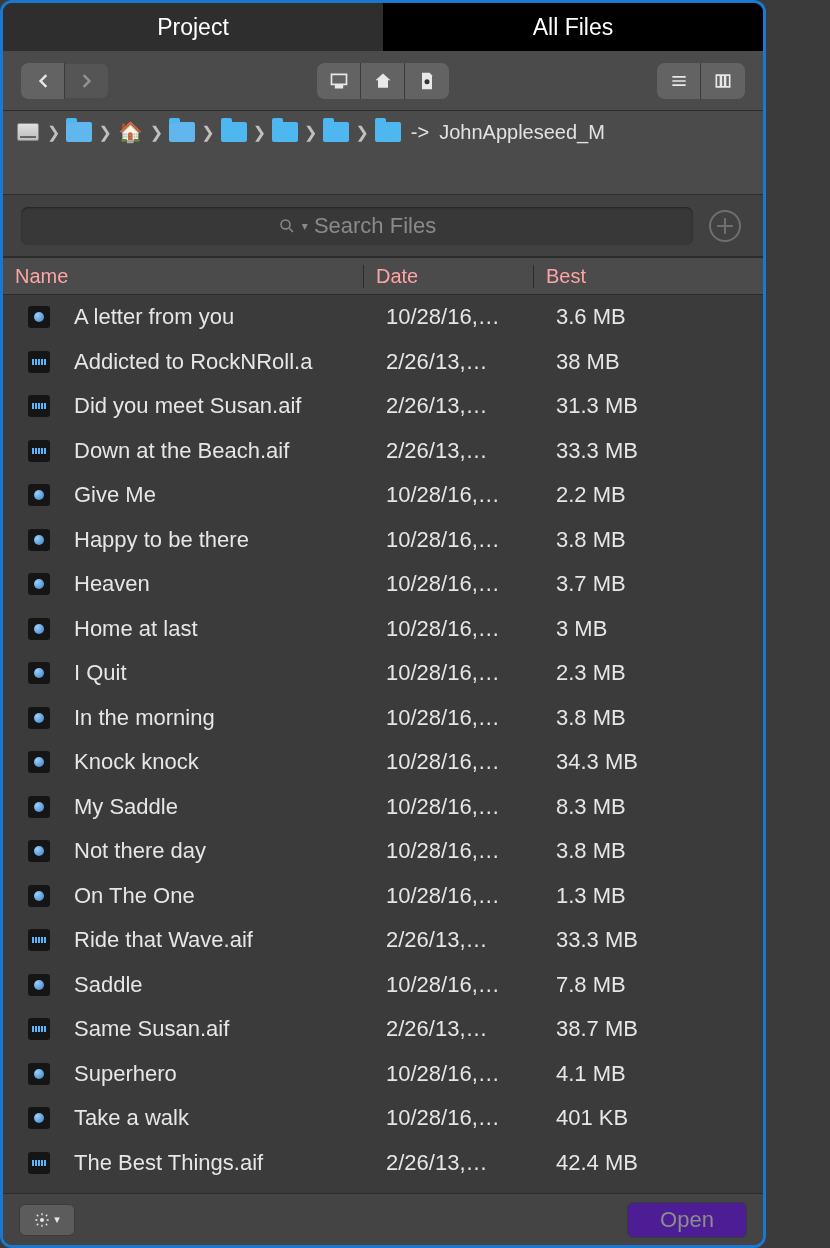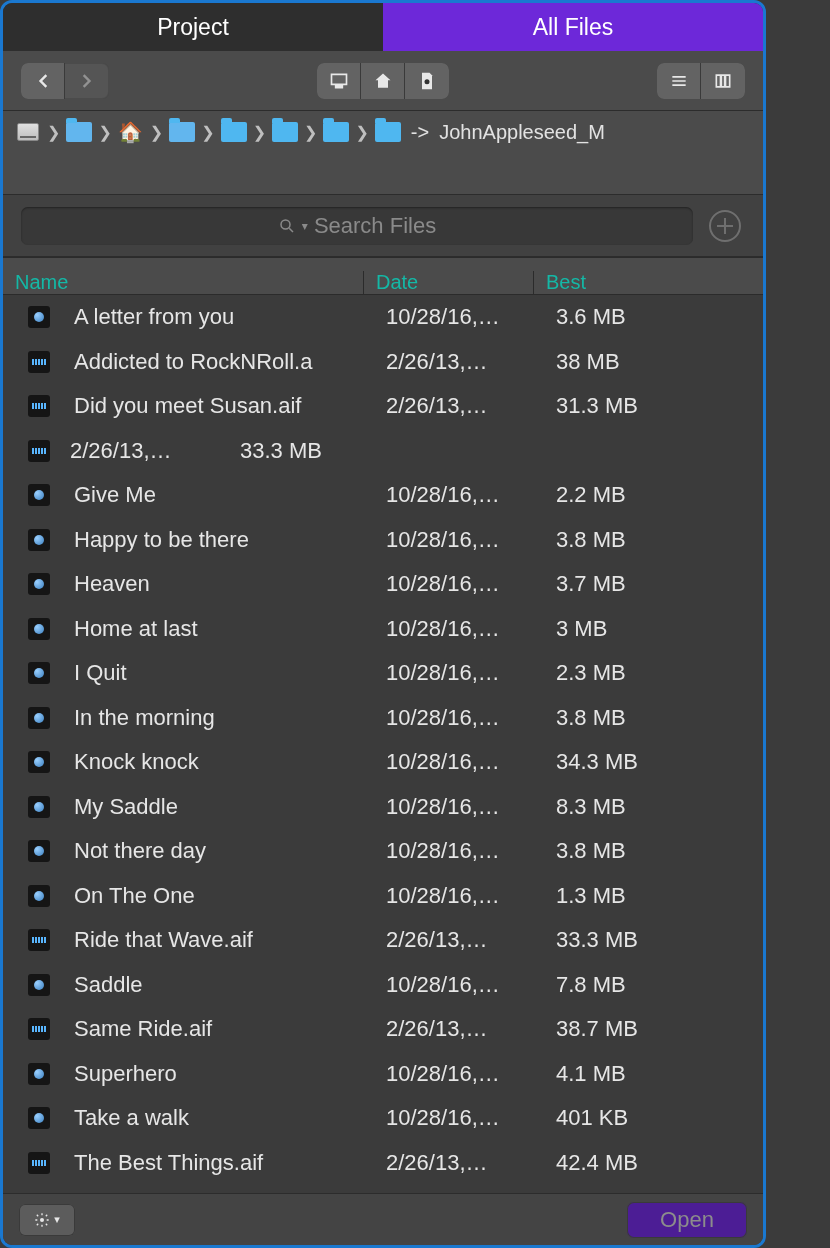--- a/index.html
+++ b/index.html
@@ -28,21 +28,21 @@
     display: flex;
     align-items: center;
     justify-content: center;
     font-size: 23px;
     background: #2e2e2e;
     color: #fff;
     cursor: pointer;
     font-weight: 500;
   }
   .tab.active {
-    background: #6d28d9;
+    background: #000000;
     color: #fff;
   }
 
   
   .toolbar {
     height: 60px;
     display: flex;
     align-items: center;
     padding: 0 18px;
     gap: 0;
@@ -150,26 +150,26 @@
     display:flex; align-items:center; justify-content:center;
     color: #6f6f6f;
     font-size: 34px;
     line-height: 1;
   }
 
   
   .col-header {
     height: 38px;
     display: flex;
-    align-items: flex-end;
+    align-items: center;
     background: #4b4b4b;
     border-top: 1px solid #2b2b2b;
     border-bottom: 1px solid #2b2b2b;
     font-size: 20px;
-    color: #14b8a6;
+    color: #fca5a5;
   }
   .col-header .col { padding: 0 12px; }
   .col-name { width: 360px; }
   .col-date { width: 170px; border-left: 1px solid #2b2b2b; }
   .col-size { flex: 1; border-left: 1px solid #2b2b2b; }
 
   
   .rows {
     flex: 1;
     overflow: hidden;
@@ -369,20 +369,21 @@
           <div class="file-ico audio"></div>
         </div>
         <div class="name-cell">Did you meet Susan.aif</div>
         <div class="date-cell">2/26/13,…</div>
         <div class="size-cell">31.3 MB</div>
       </div>
       <div class="row">
         <div class="icon-cell">
           <div class="file-ico audio"></div>
         </div>
+        <div class="name-cell">Down at the Beach.aif</div>
         <div class="date-cell">2/26/13,…</div>
         <div class="size-cell">33.3 MB</div>
       </div>
       <div class="row">
         <div class="icon-cell">
           <div class="file-ico project"></div>
         </div>
         <div class="name-cell">Give Me</div>
         <div class="date-cell">10/28/16,…</div>
         <div class="size-cell">2.2 MB</div>
@@ -472,21 +473,21 @@
           <div class="file-ico project"></div>
         </div>
         <div class="name-cell">Saddle</div>
         <div class="date-cell">10/28/16,…</div>
         <div class="size-cell">7.8 MB</div>
       </div>
       <div class="row">
         <div class="icon-cell">
           <div class="file-ico audio"></div>
         </div>
-        <div class="name-cell">Same Ride.aif</div>
+        <div class="name-cell">Same Susan.aif</div>
         <div class="date-cell">2/26/13,…</div>
         <div class="size-cell">38.7 MB</div>
       </div>
       <div class="row">
         <div class="icon-cell">
           <div class="file-ico project"></div>
         </div>
         <div class="name-cell">Superhero</div>
         <div class="date-cell">10/28/16,…</div>
         <div class="size-cell">4.1 MB</div>

